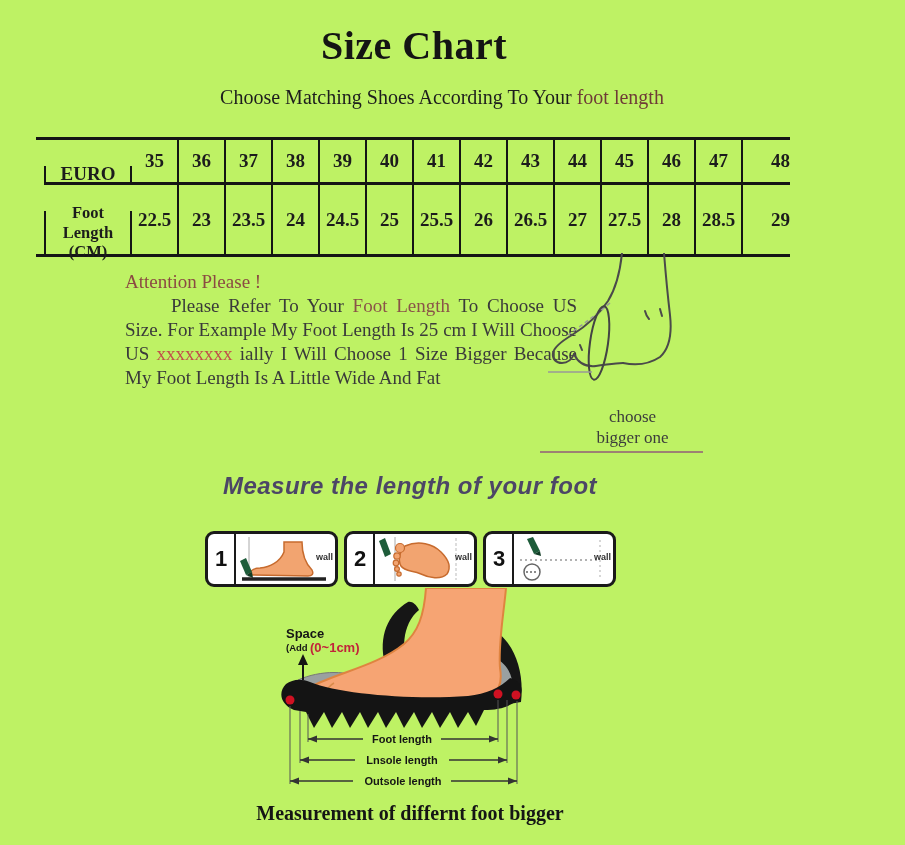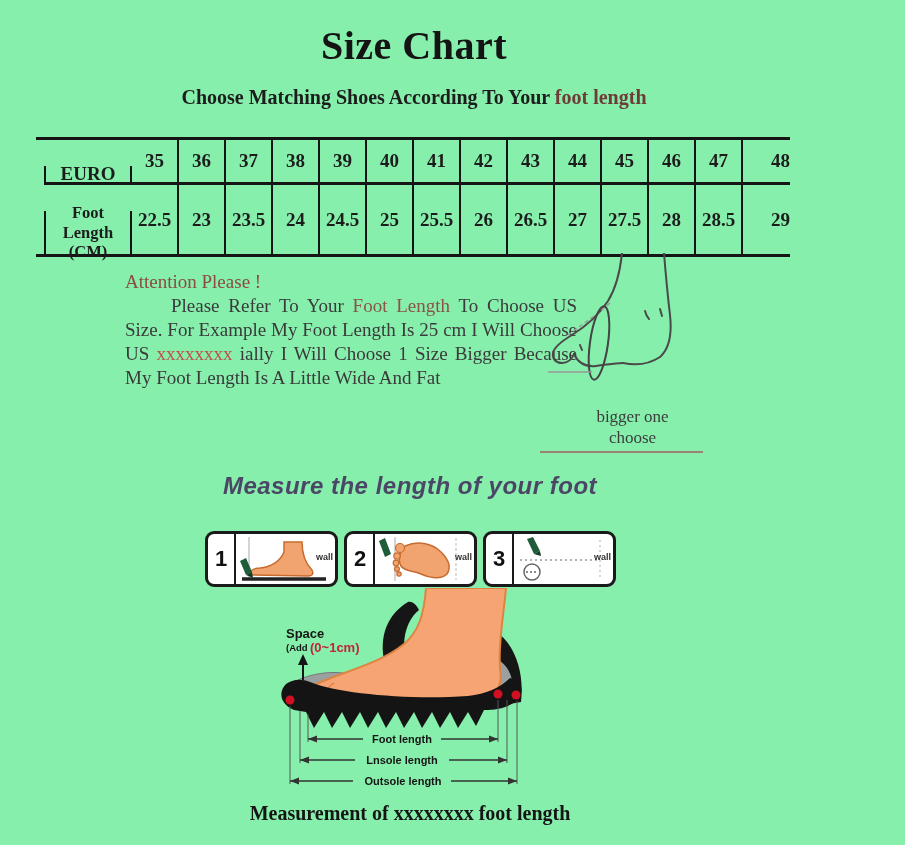--- a/index.html
+++ b/index.html
@@ -1,28 +1,28 @@
 <!DOCTYPE html>
 <html><head>
 <meta charset="utf-8">
 <style>
   html,body{margin:0;padding:0;background:#fff;}
   #canvas{
     position:relative;width:905px;height:845px;margin:0 auto;
-    background:#86efac;overflow:hidden;
+    background:#bef264;overflow:hidden;
     font-family:"Liberation Serif",serif;color:#1c1c1c;
   }
   
   .page-title{
     position:absolute;top:22px;left:0;width:828px;text-align:center;
     font-size:40px;font-weight:bold;letter-spacing:0.5px;color:#141414;
   }
   .subtitle{
     position:absolute;top:86px;left:0;width:828px;text-align:center;
-    font-size:20px;font-weight:bold;color:#1d1d1d;
+    font-size:20px;font-weight:normal;color:#1d1d1d;padding-left:28px;
   }
   .subtitle .hl{color:#6f3b36;}
   
   .size-table{
     position:absolute;top:137px;left:36px;width:754px;
     border-top:3px solid #151515;border-bottom:3px solid #151515;
     padding-left:8px;box-sizing:border-box;
   }
   .t-grid{
     display:grid;grid-template-columns:88px repeat(14,47px);
@@ -141,22 +141,22 @@
       <path d="M32,92 L34,97"></path>
       <path d="M97,58 C98,62 99,64 101,66"></path>
       <path d="M112,56 L114,63"></path>
     </g>
     <path d="M62,50 C48,62 34,72 20,82" fill="none" stroke="#9a9a9a" stroke-width="1.5" stroke-dasharray="4,3"></path>
     <ellipse cx="51" cy="90" rx="9" ry="37" transform="rotate(8 51 90)" fill="none" stroke="#444" stroke-width="2"></ellipse>
     <path d="M0,119 L44,119" stroke="#999" stroke-width="1.5"></path>
   </svg>
 
   <div class="bigger-note">
+    <div>choose</div>
     <div>bigger one</div>
-    <div>choose</div>
   </div>
   <div class="note-rule"></div>
 
   <div class="measure-heading">Measure the length of your foot</div>
 
   <div class="steps-row">
 
     <div class="panel">
       <div class="panel-num">1</div>
       <div class="panel-body">
@@ -254,15 +254,15 @@
       <polygon points="30,172 39,168.5 39,175.5"></polygon>
         <polygon points="237,172 228,168.5 228,175.5"></polygon>
       <polygon points="20,193 29,189.5 29,196.5"></polygon>
         <polygon points="247,193 238,189.5 238,196.5"></polygon>
     </g>
     <text class="svg-label" x="132" y="155" font-size="11" fill="#151515" text-anchor="middle">Foot length</text>
     <text class="svg-label" x="132" y="176" font-size="11" fill="#151515" text-anchor="middle">Lnsole length</text>
     <text class="svg-label" x="133" y="197" font-size="11" fill="#151515" text-anchor="middle">Outsole length</text>
   </svg>
 
-  <div class="caption">Measurement of xxxxxxxx foot length</div>
+  <div class="caption">Measurement of differnt foot bigger</div>
 
 </div>
 
 </body></html>

